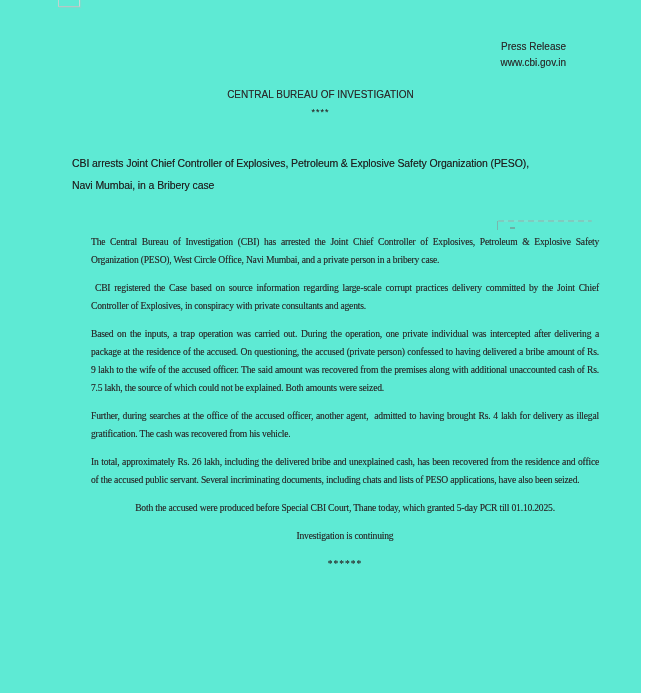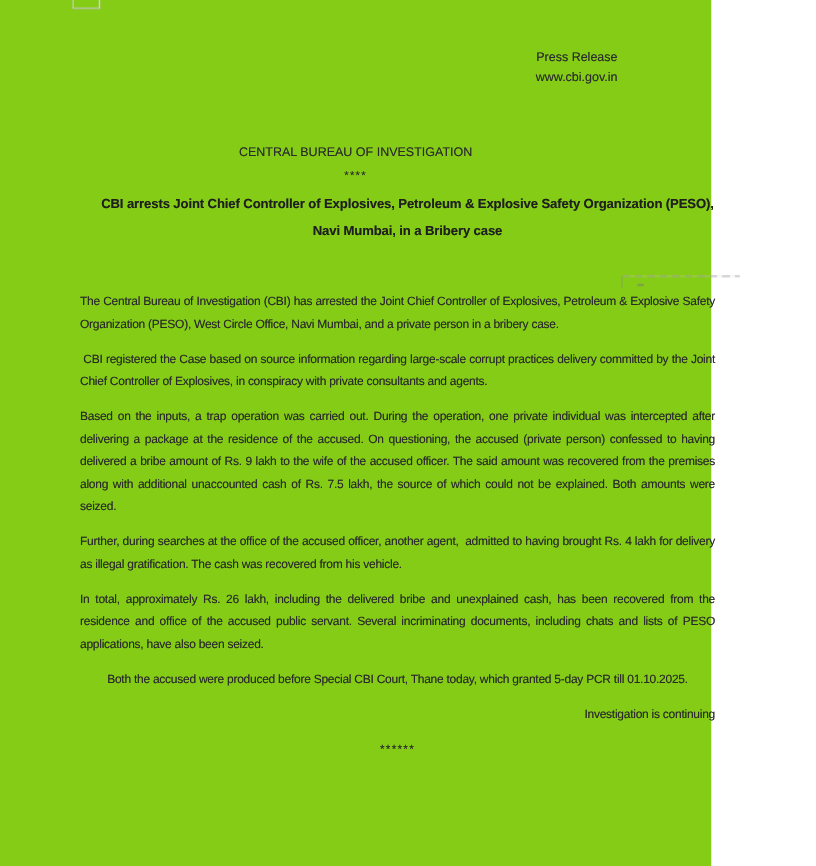--- a/index.html
+++ b/index.html
@@ -10,23 +10,23 @@
   body {
     width: 653px;
     height: 693px;
     overflow: hidden;
     position: relative;
     font-family: "Liberation Sans", "DejaVu Sans", sans-serif;
     color: #282828;
   }
   .page {
     position: relative;
-    width: 569px;
+    width: 641px;
     height: 693px;
-    background: #84cc16;
+    background: #5eead4;
   }
   
   .artifact-corner {
     position: absolute;
     left: 58px;
     top: -2px;
     width: 20px;
     height: 8px;
     border-left: 1px solid #cfcfcf;
     border-bottom: 1px solid #c4c4c4;
@@ -82,62 +82,61 @@
   .org-header {
     position: absolute;
     top: 87px;
     left: 0;
     width: 100%;
     text-align: center;
     font-size: 10px;
     line-height: 16.5px;
     color: #2b2b2b;
     text-shadow: 0 0 0.4px rgba(43,43,43,0.5);
-    margin-top: 28px;
   }
   .org-header .stars {
     letter-spacing: 1px;
     font-size: 9px;
   }
   .headline {
     position: absolute;
     top: 152px;
     left: 72px;
     width: 508px;
     margin: 0;
-    text-align: center;
     font-size: 10.5px;
-    font-weight: bold;
+    font-weight: normal;
     line-height: 22px;
     letter-spacing: -0.1px;
     color: #1f1f1f;
     text-shadow: 0 0 0.4px rgba(31,31,31,0.55);
   }
   .body-text {
     position: absolute;
     top: 233px;
-    left: 64px;
+    left: 91px;
     width: 508px;
     font-size: 9.6px;
     line-height: 18px;
     letter-spacing: -0.2px;
     text-align: justify;
     color: #2a2a2a;
     text-shadow: 0 0 0.45px rgba(42,42,42,0.5);
+    font-family: Liberation Serif, serif;
   }
   .body-text p {
     margin: 0 0 10px 0;
     white-space: pre-wrap;
   }
   .body-text p.single-line {
     white-space: nowrap;
     text-align: center;
   }
   .body-text p.closing {
-    text-align: right;
+    text-align: center;
   }
   .end-marker {
     text-align: center;
     font-size: 9.5px;
     letter-spacing: 1px;
     color: #2a2a2a;
     margin-top: 0;
   }
 </style>
 </head>

